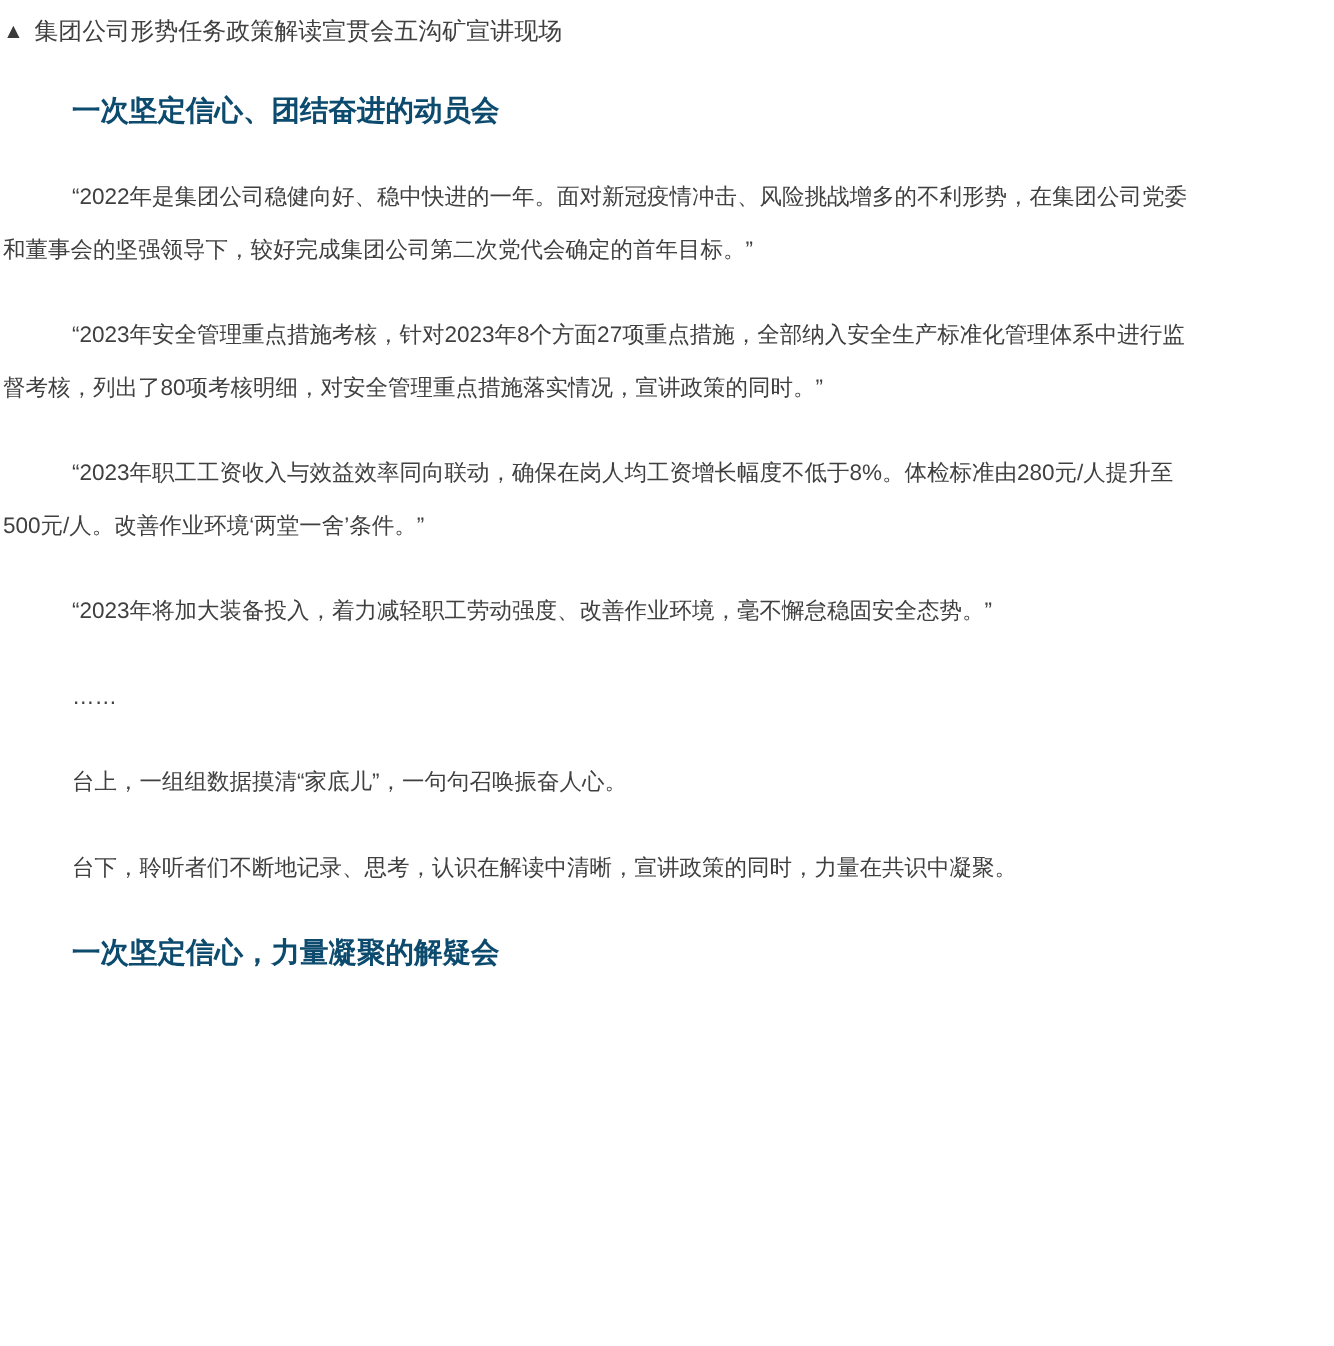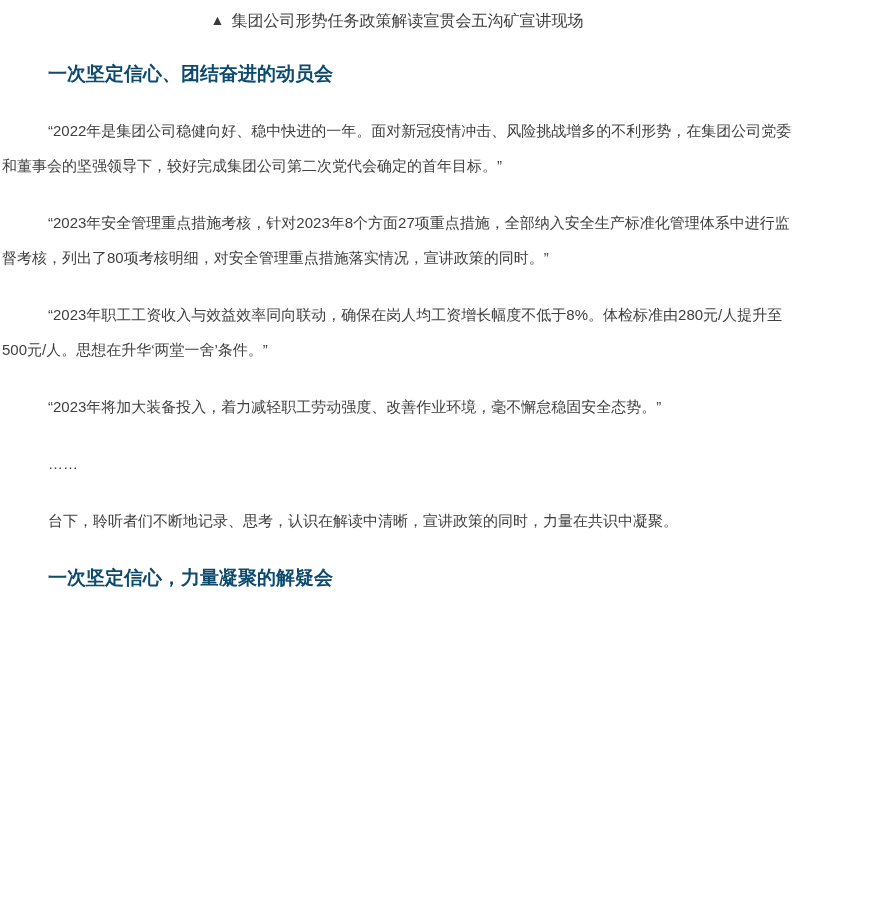--- a/index.html
+++ b/index.html
@@ -13,21 +13,21 @@
     overflow: hidden;
     font-family: "Liberation Sans", sans-serif;
   }
   .article {
     width: 792px;
     padding-left: 2px;
     box-sizing: border-box;
   }
   .caption {
     margin: 8px 0 0 0;
-    text-align: center;
+    text-align: left;
     font-size: 16px;
     line-height: 26px;
     color: #404040;
   }
   .caption .tri {
     display: inline-block;
     margin-right: 7px;
     font-size: 14px;
     color: #3a3a3a;
     transform: translateY(-1px);
@@ -56,25 +56,26 @@
   <p class="caption">
     <span class="tri">▲</span><span>集团公司形势任务政策解读宣贯会五沟矿宣讲现场</span>
   </p>
 
   <h3 class="heading">一次坚定信心、团结奋进的动员会</h3>
 
   <p class="para">“2022年是集团公司稳健向好、稳中快进的一年。面对新冠疫情冲击、风险挑战增多的不利形势，在集团公司党委和董事会的坚强领导下，较好完成集团公司第二次党代会确定的首年目标。”</p>
 
   <p class="para">“2023年安全管理重点措施考核，针对2023年8个方面27项重点措施，全部纳入安全生产标准化管理体系中进行监督考核，列出了80项考核明细，对安全管理重点措施落实情况，宣讲政策的同时。”</p>
 
-  <p class="para">“2023年职工工资收入与效益效率同向联动，确保在岗人均工资增长幅度不低于8%。体检标准由280元/人提升至500元/人。思想在升华‘两堂一舍’条件。”</p>
+  <p class="para">“2023年职工工资收入与效益效率同向联动，确保在岗人均工资增长幅度不低于8%。体检标准由280元/人提升至500元/人。改善作业环境‘两堂一舍’条件。”</p>
 
   <p class="para">“2023年将加大装备投入，着力减轻职工劳动强度、改善作业环境，毫不懈怠稳固安全态势。”</p>
 
   <p class="para">……</p>
 
+  <p class="para">台上，一组组数据摸清“家底儿”，一句句召唤振奋人心。</p>
 
   <p class="para">台下，聆听者们不断地记录、思考，认识在解读中清晰，宣讲政策的同时，力量在共识中凝聚。</p>
 
   <h3 class="heading">一次坚定信心，力量凝聚的解疑会</h3>
 
 
 </div>
 
 </body></html>

